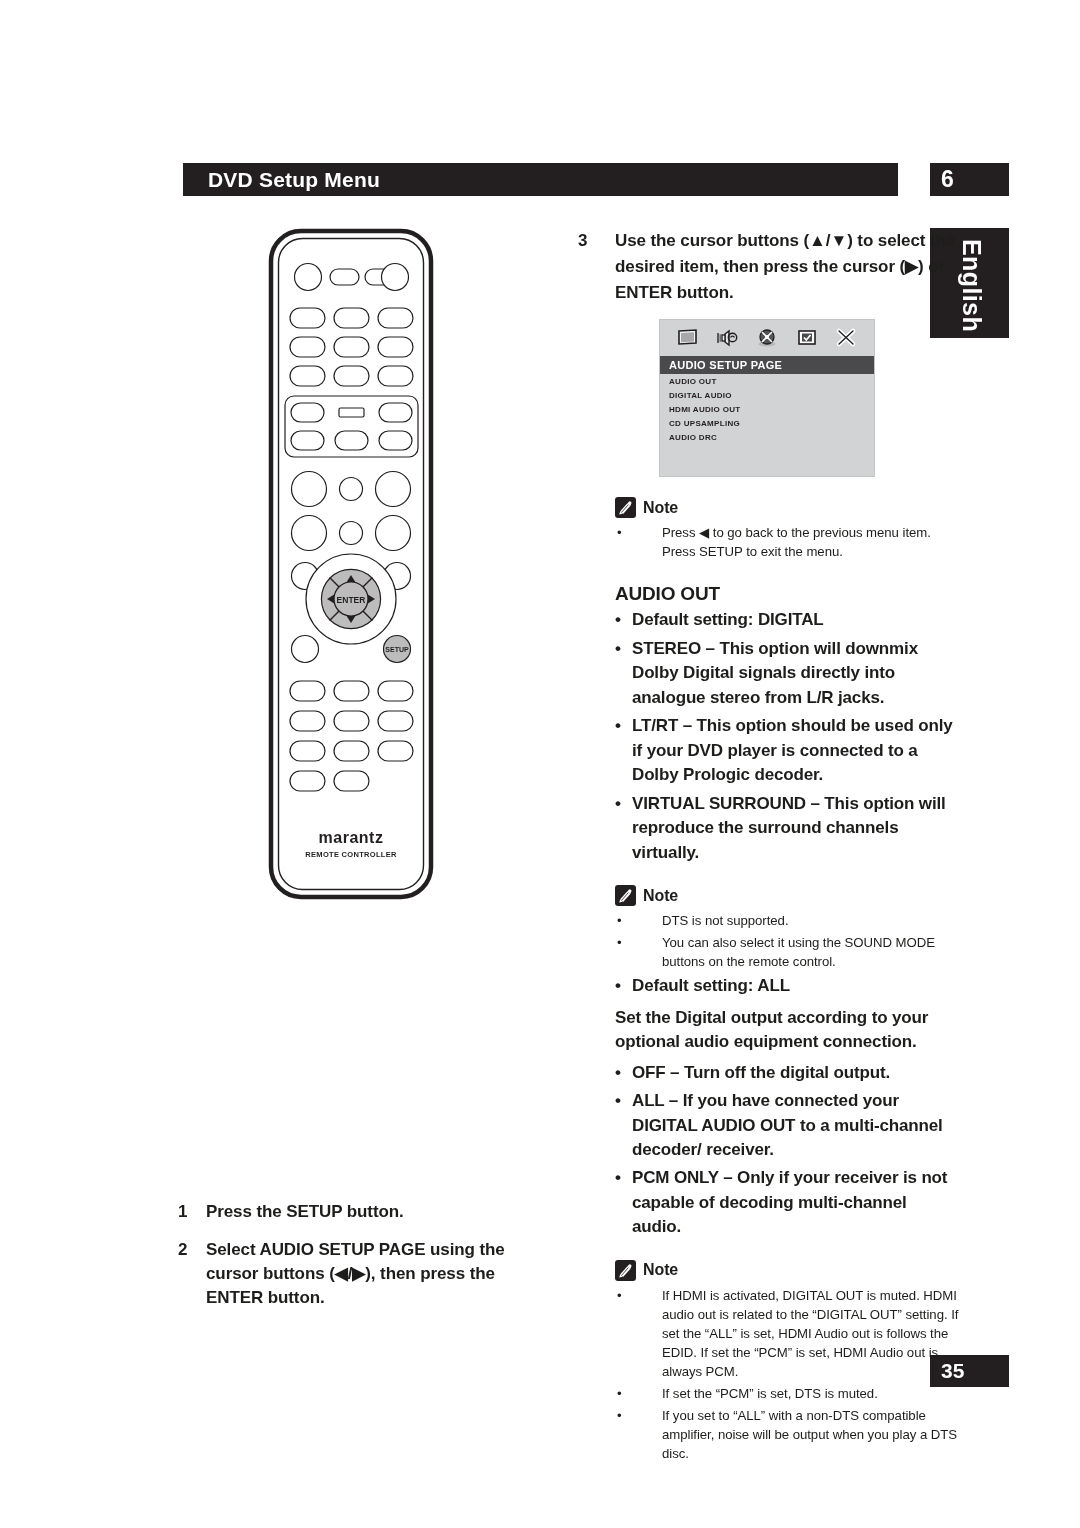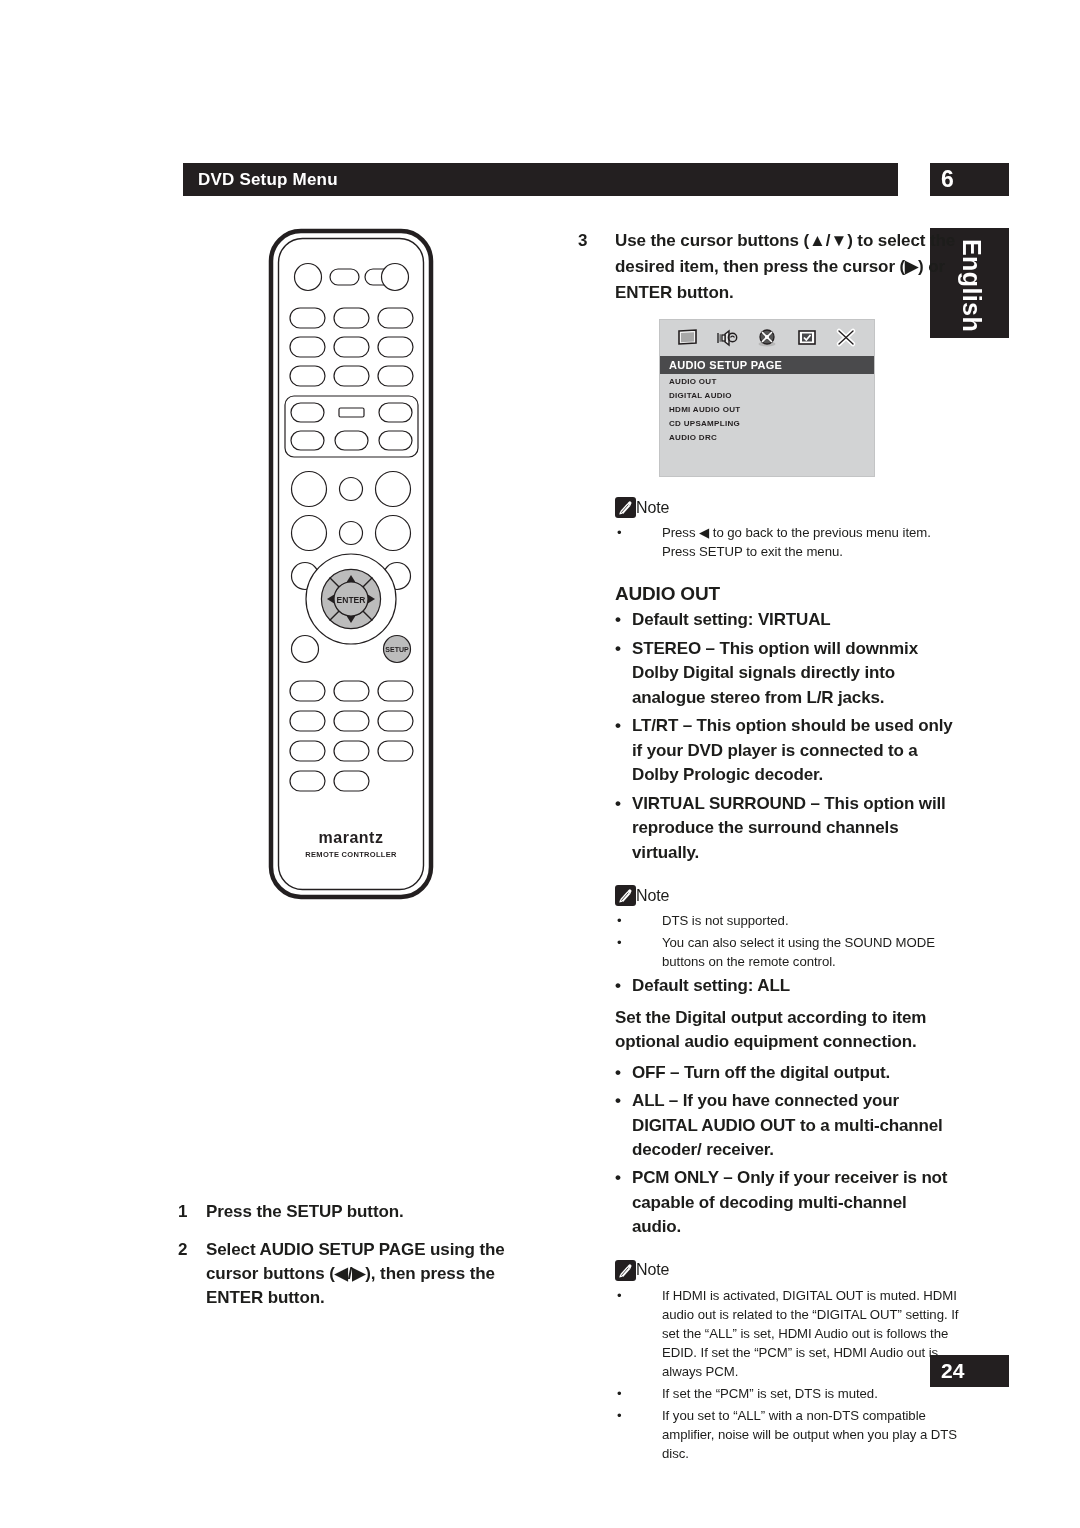--- a/index.html
+++ b/index.html
@@ -23,24 +23,24 @@
     left: 183px;
     top: 163px;
     width: 715px;
     height: 33px;
     background: #231f20;
     display: flex;
     align-items: center;
   }
   #header-title {
     color: #ffffff;
-    font-size: 17px;
+    font-size: 21px;
     font-weight: bold;
     letter-spacing: 0.2px;
-    padding-left: 15px;
+    padding-left: 25px;
     white-space: nowrap;
   }
   #chapter-badge {
     position: absolute;
     left: 930px;
     top: 163px;
     width: 79px;
     height: 33px;
     background: #231f20;
     color: #ffffff;
@@ -196,21 +196,22 @@
     background: #231f20;
     border-radius: 3px;
     display: inline-flex;
     align-items: center;
     justify-content: center;
     flex: 0 0 21px;
   }
   .note-icon svg { display: block; }
   .note-label {
     font-size: 16px;
-    font-weight: normal;
+    font-weight: bold;
+    margin-left: 7px;
     letter-spacing: -0.1px;
   }
   .note-list { margin: 0; padding: 0; list-style: none; }
   .note-list li {
     display: flex;
     font-size: 13.2px;
     line-height: 1.44;
     margin-bottom: 3px;
     letter-spacing: -0.05px;
   }
@@ -258,21 +259,21 @@
 <div id="header-bar">
   <span id="header-title">DVD Setup Menu</span>
 </div>
 
 <div id="chapter-badge">6</div>
 
 <div id="language-tab">
   <span id="language-tab-label">English</span>
 </div>
 
-<div id="page-number-badge">24</div>
+<div id="page-number-badge">35</div>
 
 <div id="remote-figure">
   <svg width="166" height="672" viewBox="0 0 166 672" xmlns="http://www.w3.org/2000/svg">
 
     <rect x="3" y="3" width="160" height="666" rx="30" ry="30" fill="#ffffff" stroke="#231f20" stroke-width="4.5"></rect>
     <rect x="10.5" y="10.5" width="145" height="651" rx="24" ry="24" fill="#ffffff" stroke="#231f20" stroke-width="1.4"></rect>
 
     <circle cx="40" cy="49" r="13.5" fill="#fff" stroke="#231f20" stroke-width="1.2"></circle>
     <rect x="62" y="41" width="29" height="16" rx="8" ry="8" fill="#fff" stroke="#231f20" stroke-width="1.2"></rect>
     <rect x="97" y="41" width="29" height="16" rx="8" ry="8" fill="#fff" stroke="#231f20" stroke-width="1.2"></rect>
@@ -449,21 +450,21 @@
         <span class="bullet">•</span>
         <span class="note-text">Press ◀ to go back to the previous menu item. Press SETUP to exit the menu.</span>
       </li>
     </ul>
   </div>
 
   <h3 class="section-heading">AUDIO OUT</h3>
   <ul class="option-list">
     <li>
       <span class="bullet">•</span>
-      <span class="opt-text">Default setting: VIRTUAL</span>
+      <span class="opt-text">Default setting: DIGITAL</span>
     </li>
     <li>
       <span class="bullet">•</span>
       <span class="opt-text">STEREO – This option will downmix Dolby Digital signals directly into analogue stereo from L/R jacks.</span>
     </li>
     <li>
       <span class="bullet">•</span>
       <span class="opt-text">LT/RT – This option should be used only if your DVD player is connected to a Dolby Prologic decoder.</span>
     </li>
     <li>
@@ -495,21 +496,21 @@
       </li>
     </ul>
   </div>
 
   <ul class="option-list">
     <li>
       <span class="bullet">•</span>
       <span class="opt-text">Default setting: ALL</span>
     </li>
   </ul>
-  <p class="body-para">Set the Digital output according to item optional audio equipment connection.</p>
+  <p class="body-para">Set the Digital output according to your optional audio equipment connection.</p>
   <ul class="option-list">
     <li>
       <span class="bullet">•</span>
       <span class="opt-text">OFF – Turn off the digital output.</span>
     </li>
     <li>
       <span class="bullet">•</span>
       <span class="opt-text">ALL – If you have connected your DIGITAL AUDIO OUT to a multi-channel decoder/ receiver.</span>
     </li>
     <li>

